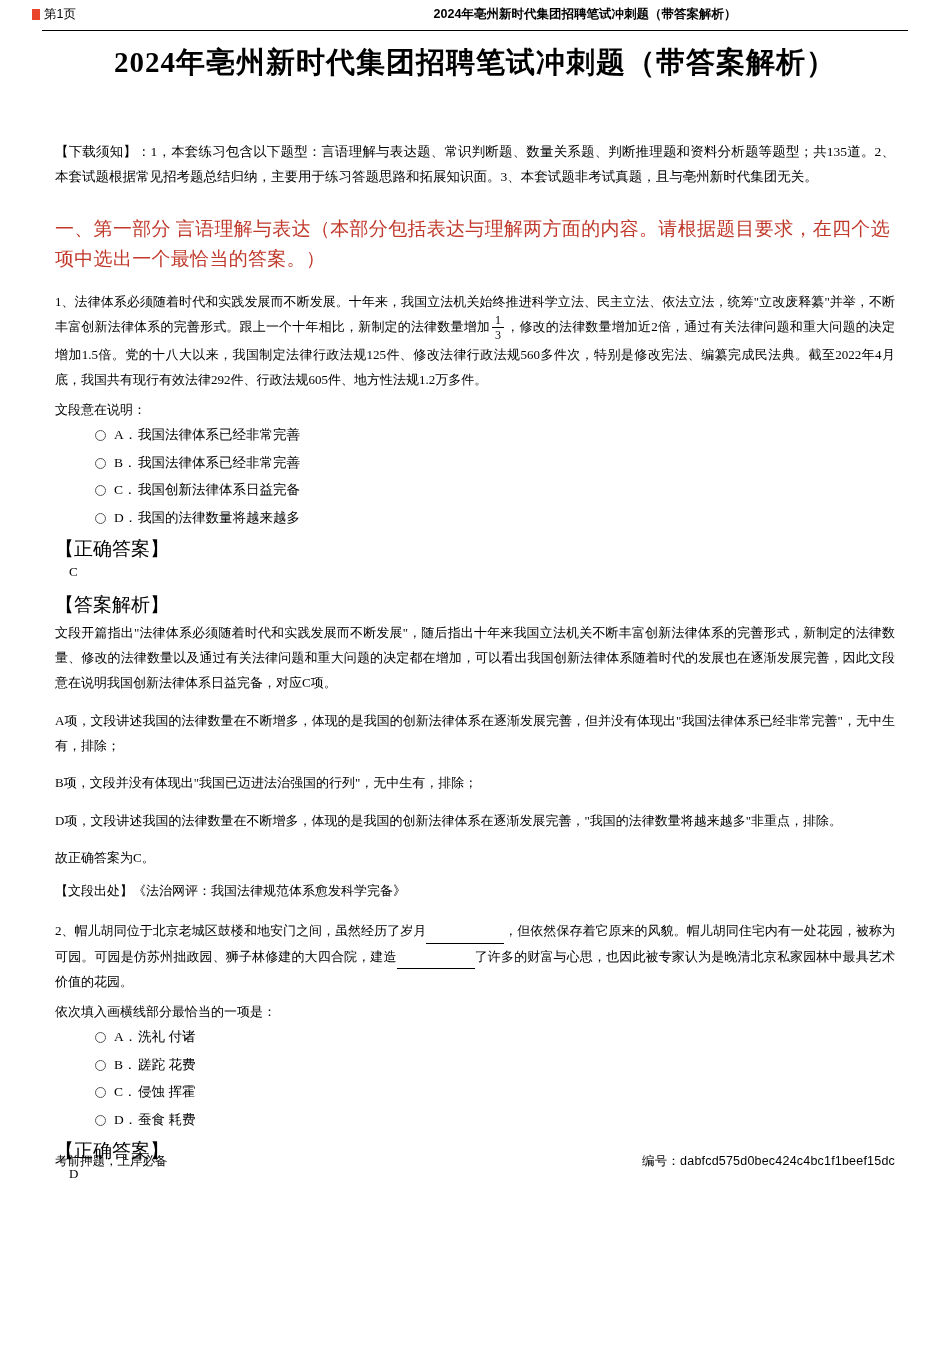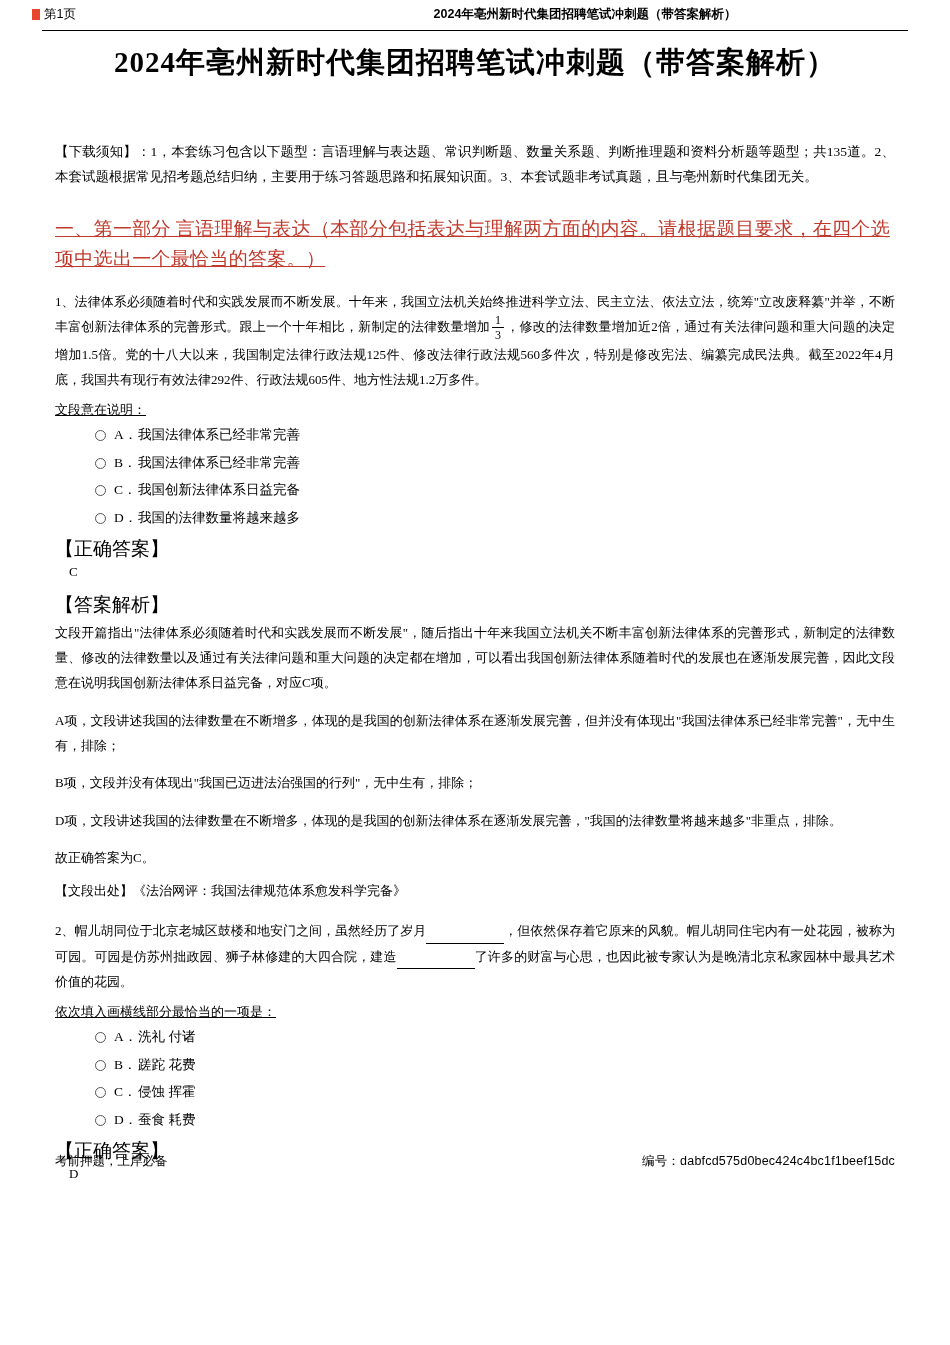--- a/index.html
+++ b/index.html
@@ -87,21 +87,20 @@
     font-size: 13.5px;
     line-height: 1.85;
     text-align: justify;
   }
   .section-heading {
     font-size: 19px;
     color: #c0392b;
     line-height: 1.6;
     margin: 24px 0 14px 0;
     letter-spacing: 0.3px;
-    text-decoration: underline;
   }
   .qtext {
     font-size: 13px;
     line-height: 1.95;
     text-align: justify;
     margin-top: 9px;
   }
   .frac {
     display: inline-block;
     vertical-align: middle;
@@ -117,21 +116,20 @@
     padding: 0 3px 1px 3px;
   }
   .frac .den {
     display: block;
     border-top: 1px solid #000;
     padding: 1px 3px 0 3px;
   }
   .stem-label {
     font-size: 13px;
     margin: 4px 0 6px 0;
-    text-decoration: underline;
   }
   .options {
     margin: 4px 0 4px 0;
   }
   .option {
     display: flex;
     align-items: flex-start;
     font-size: 13.5px;
     line-height: 1.45;
     margin: 0 0 8px 0;

